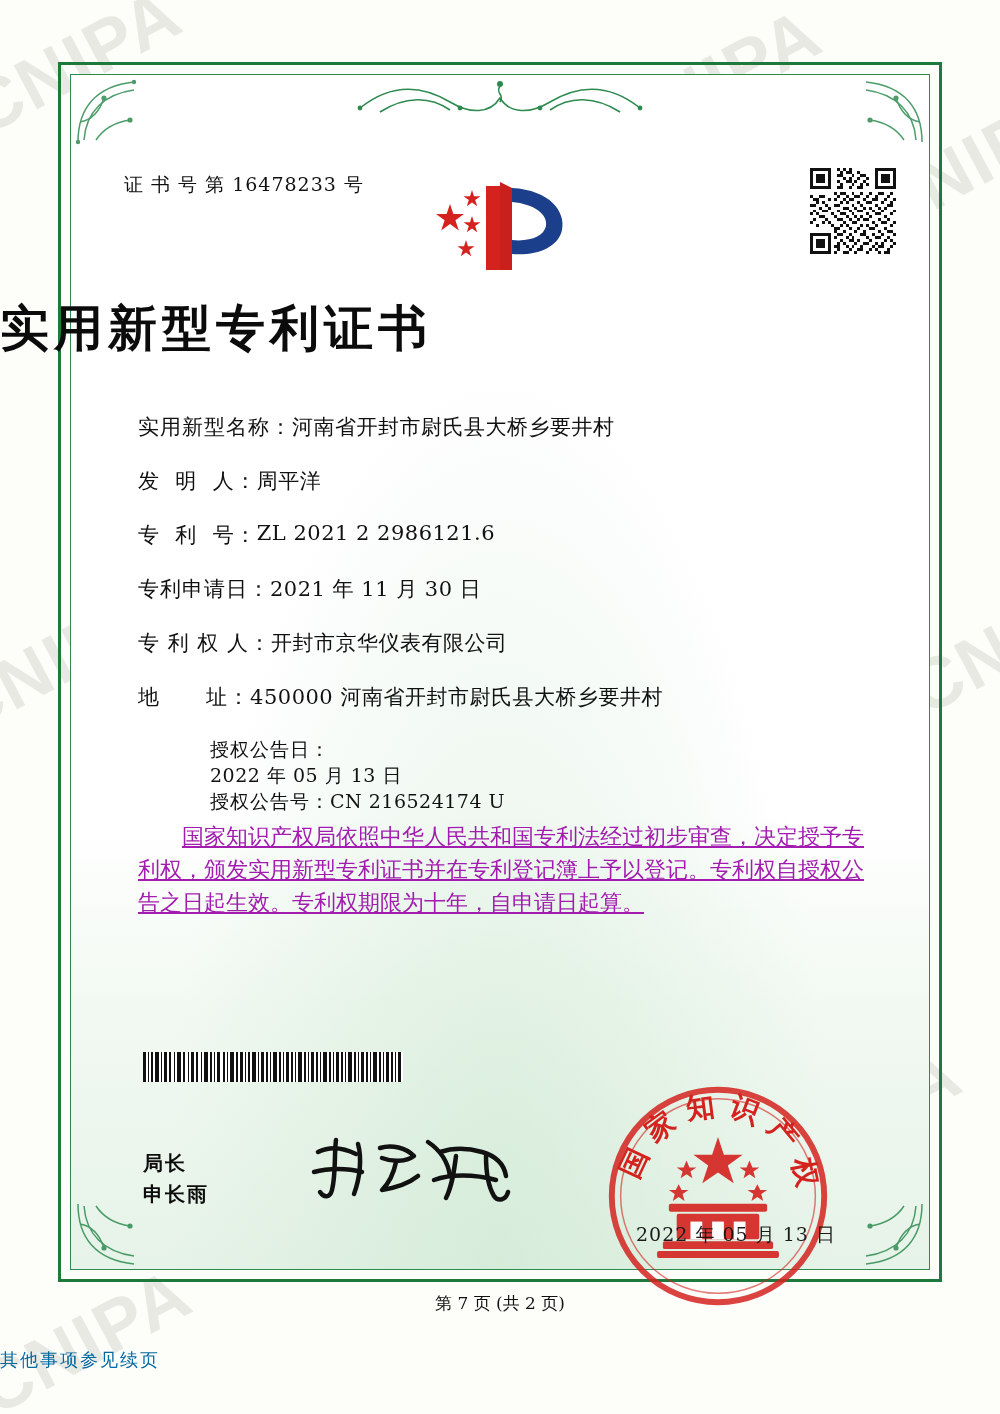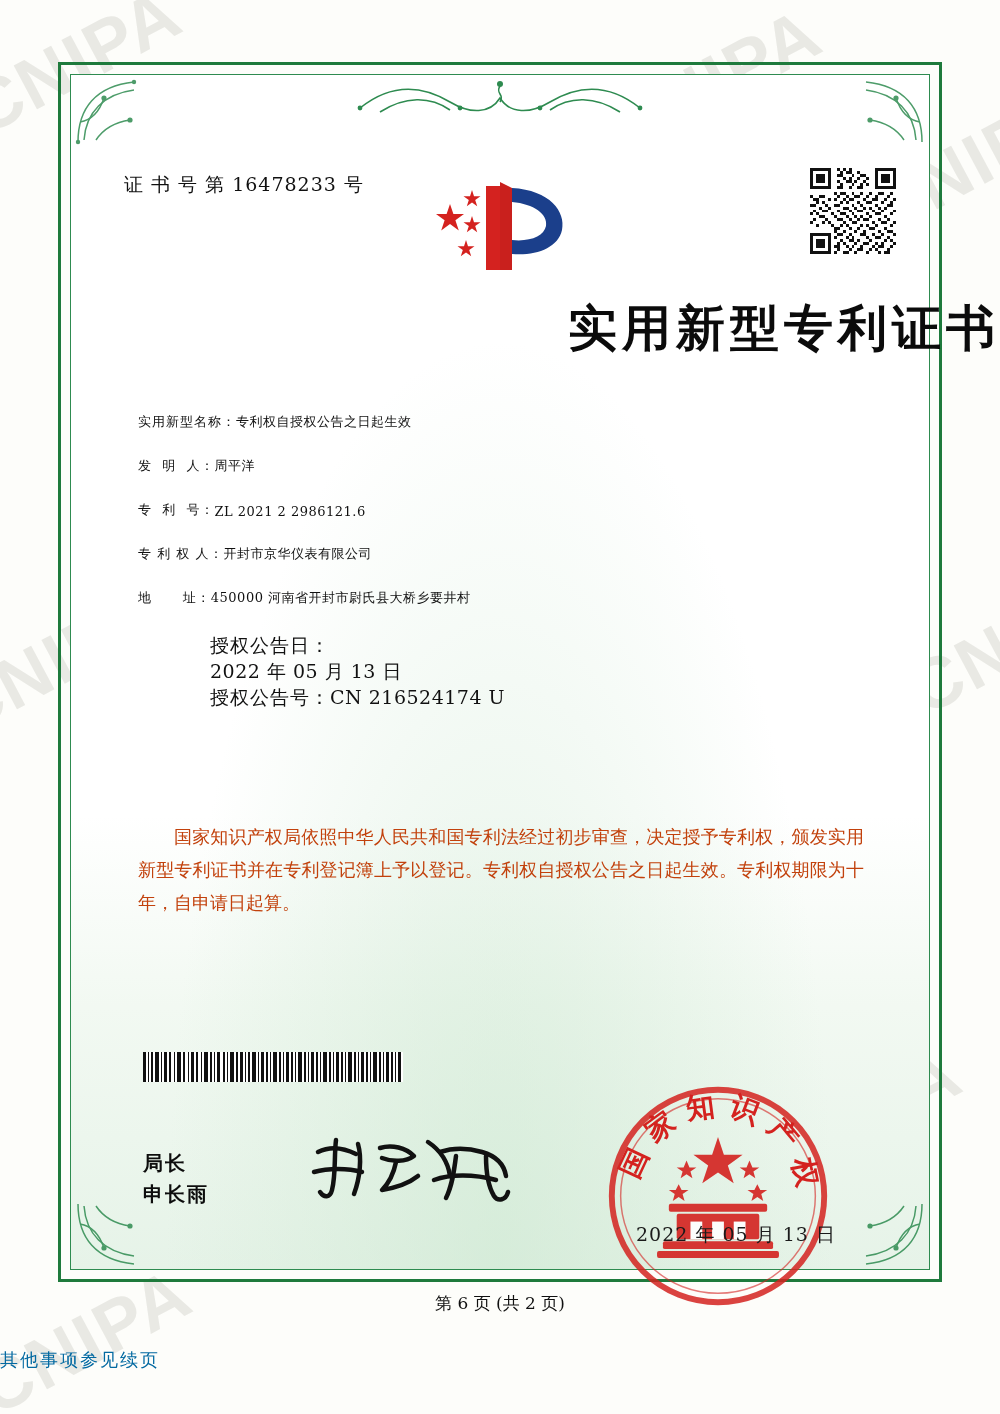--- a/index.html
+++ b/index.html
@@ -118,39 +118,39 @@
     top: 170px;
     width: 200px;
     height: 110px;
   }
   .logo svg { width: 100%; height: 100%; display: block; }
 
   .main-title {
     position: absolute;
     left: 0; right: 0;
     top: 296px;
-    text-align: right;
+    text-align: left;
     font-size: 49px;
     font-weight: bold;
     letter-spacing: 5px;
     color: #0b0b0b;
     font-family: "DejaVu Serif", "Liberation Serif", serif;
   }
 
   .fields {
     position: absolute;
     left: 138px;
     top: 413px;
     width: 740px;
   }
   .field-row {
     display: flex;
-    align-items: flex-end;
+    align-items: flex-start;
     margin-bottom: 26px;
-    font-size: 13px;
+    font-size: 21px;
     color: #111;
   }
   .field-label {
     white-space: pre;
     letter-spacing: 1px;
   }
   .field-value {
     letter-spacing: 0.5px;
   }
   .row-split {
@@ -165,24 +165,25 @@
     margin-left: 72px;
     display: flex;
     align-items: baseline;
   }
 
   .paragraphs {
     position: absolute;
     left: 138px;
     top: 820px;
     width: 726px;
-    font-size: 18px;
+    font-size: 22px;
     line-height: 33px;
-    color: #c2410c;
+    color: #a21caf;
     text-align: justify;
+    text-decoration: underline;
   }
   .paragraphs p {
     margin: 0 0 6px 0;
     text-indent: 2em;
   }
 
   .barcode {
     position: absolute;
     left: 143px;
     top: 1052px;
@@ -562,29 +563,33 @@
         <polygon points="66,70 68,76.2 74.5,76.2 69.2,80 71.2,86.2 66,82.4 60.8,86.2 62.8,80 57.5,76.2 64,76.2"></polygon>
       </g>
     </svg>
   </div>
 
   <div class="main-title">实用新型专利证书</div>
 
   <div class="fields">
     <div class="field-row">
       <span class="field-label">实用新型名称：</span>
-      <span class="field-value">专利权自授权公告之日起生效</span>
+      <span class="field-value">河南省开封市尉氏县大桥乡要井村</span>
     </div>
     <div class="field-row">
       <span class="field-label">发  明  人：</span>
       <span class="field-value">周平洋</span>
     </div>
     <div class="field-row">
       <span class="field-label">专  利  号：</span>
       <span class="field-value">ZL 2021 2 2986121.6</span>
+    </div>
+    <div class="field-row">
+      <span class="field-label">专利申请日：</span>
+      <span class="field-value">2021 年 11 月 30 日</span>
     </div>
     <div class="field-row">
       <span class="field-label">专 利 权 人：</span>
       <span class="field-value">开封市京华仪表有限公司</span>
     </div>
     <div class="field-row">
       <span class="field-label">地      址：</span>
       <span class="field-value">450000 河南省开封市尉氏县大桥乡要井村</span>
     </div>
     <div class="row-split">
@@ -717,15 +722,15 @@
         <path id="sealArc" d="M 120,120 m -82,0 a 82,82 0 1,1 164,0"></path>
       </defs>
       <text font-family="DejaVu Serif, serif" font-size="29" font-weight="bold" fill="#d4221f" letter-spacing="12">
         <textPath href="#sealArc" startOffset="6%">国家知识产权局</textPath>
       </text>
     </svg>
   </div>
 
   <div class="seal-date">2022 年 05 月 13 日</div>
 
-  <div class="page-num">第 6 页 (共 2 页)</div>
+  <div class="page-num">第 7 页 (共 2 页)</div>
   <div class="footer-note">其他事项参见续页</div>
 </div>
 
 </body></html>

